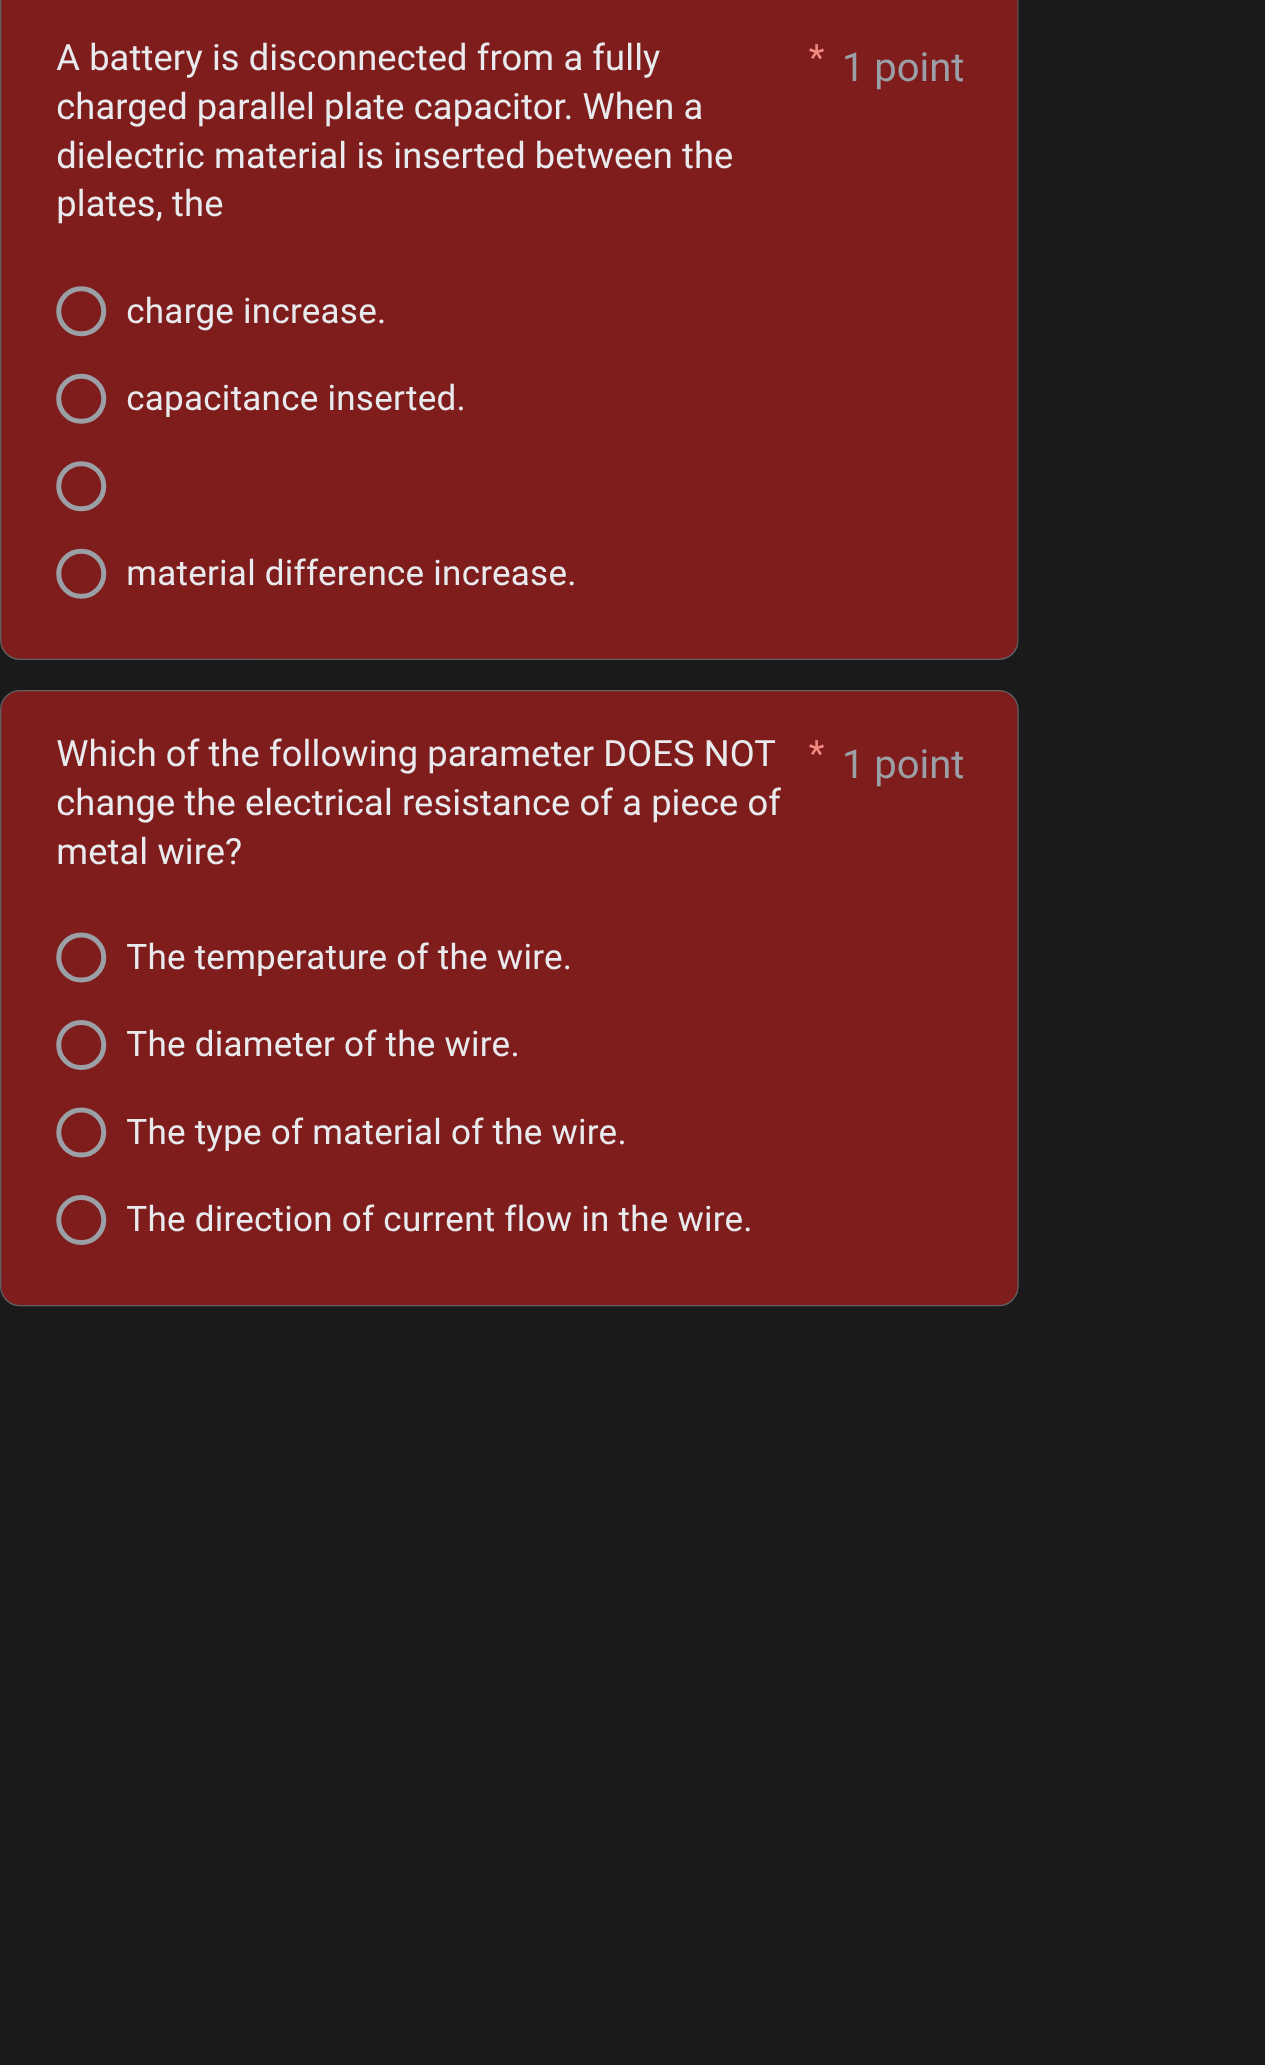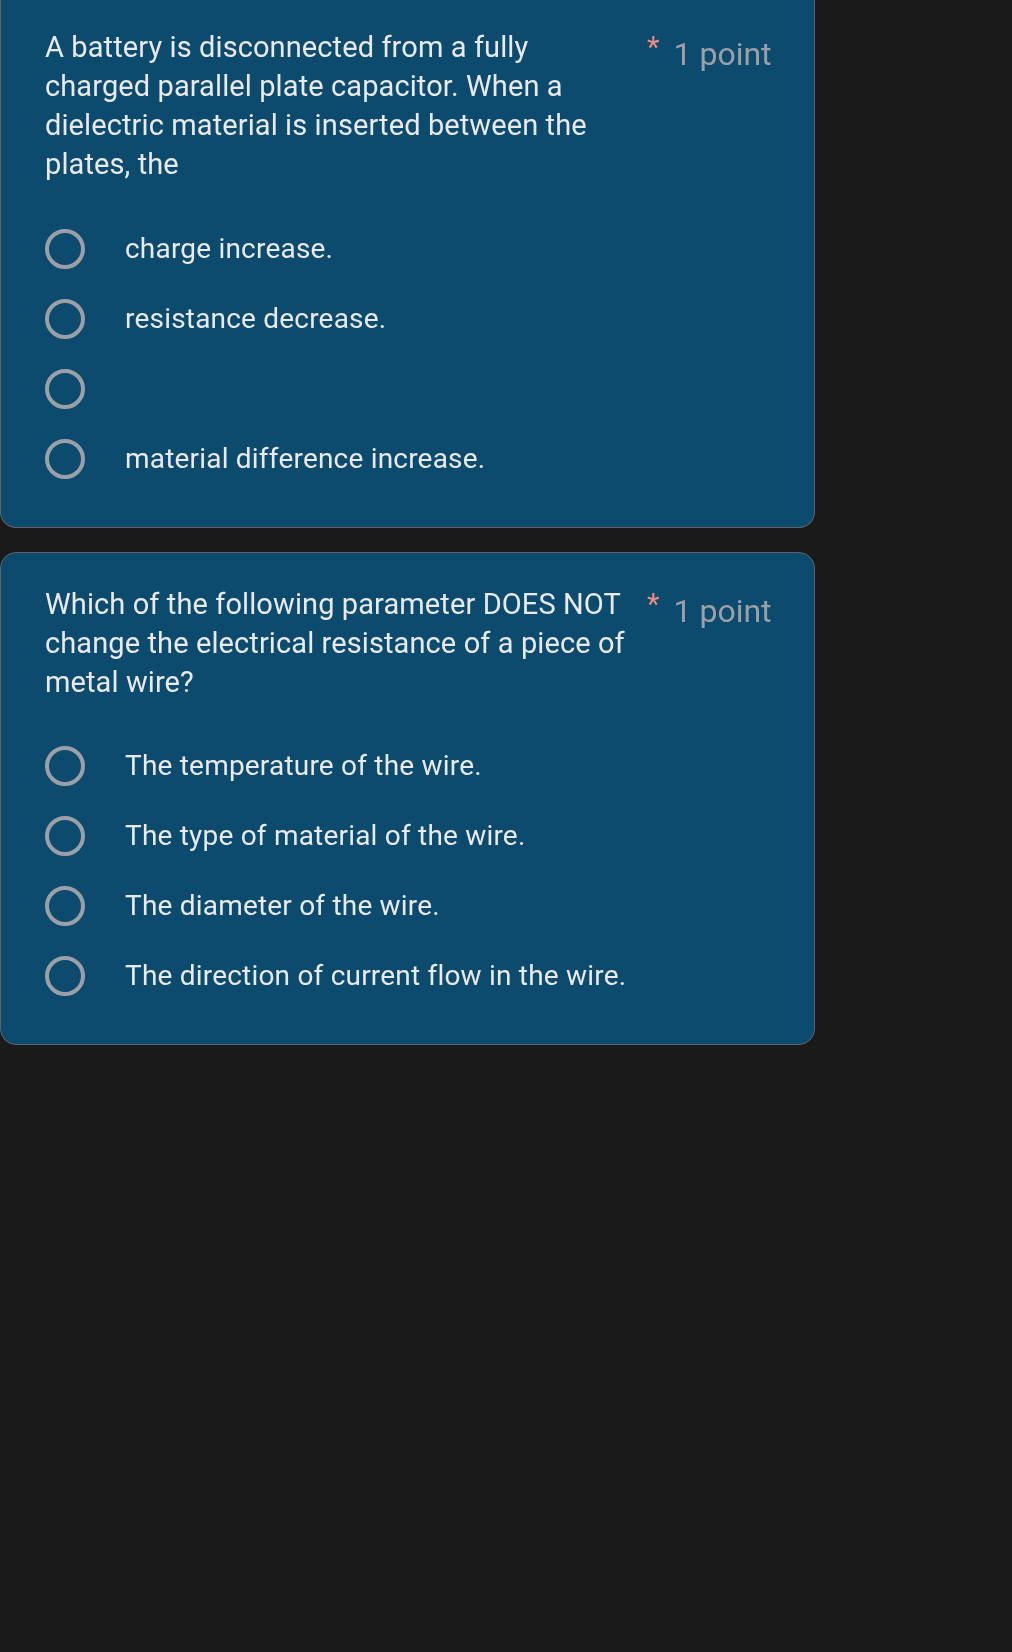--- a/index.html
+++ b/index.html
@@ -7,21 +7,21 @@
       width: 1012px;
       background: #1a1a1a;
       font-family: Roboto, Arial, sans-serif;
       color: #e8eaed;
     }
     .viewport {
       width: 1012px;
       position: relative;
     }
     .card {
-      background: #0c4a6e;
+      background: #7f1d1d;
       border: 1px solid #5f6368;
       border-radius: 16px;
       margin: 0 0 24px 0;
       padding: 32px 40px 48px 44px;
       width: 815px;
       position: relative;
     }
     .card:first-child {
       border-top-left-radius: 0;
       border-top-right-radius: 0;
@@ -60,21 +60,21 @@
       padding-top: 2px;
     }
     .options {
       display: flex;
       flex-direction: column;
       gap: 30px;
     }
     .option {
       display: flex;
       align-items: center;
-      gap: 40px;
+      gap: 16px;
       cursor: pointer;
     }
     .radio {
       width: 40px;
       height: 40px;
       border: 4px solid #9aa0a6;
       border-radius: 50%;
       flex-shrink: 0;
       background: transparent;
     }
@@ -102,21 +102,21 @@
       <div class="required">*</div>
       <div class="points">1 point</div>
     </div>
     <div class="options">
       <label class="option">
         <span class="radio"></span>
         <span class="option-label">charge increase.</span>
       </label>
       <label class="option">
         <span class="radio"></span>
-        <span class="option-label">resistance decrease.</span>
+        <span class="option-label">capacitance inserted.</span>
       </label>
       <label class="option">
         <span class="radio"></span>
       </label>
       <label class="option">
         <span class="radio"></span>
         <span class="option-label">material difference increase.</span>
       </label>
     </div>
   </div>
@@ -127,25 +127,25 @@
       <div class="required">*</div>
       <div class="points">1 point</div>
     </div>
     <div class="options">
       <label class="option">
         <span class="radio"></span>
         <span class="option-label">The temperature of the wire.</span>
       </label>
       <label class="option">
         <span class="radio"></span>
-        <span class="option-label">The type of material of the wire.</span>
+        <span class="option-label">The diameter of the wire.</span>
       </label>
       <label class="option">
         <span class="radio"></span>
-        <span class="option-label">The diameter of the wire.</span>
+        <span class="option-label">The type of material of the wire.</span>
       </label>
       <label class="option">
         <span class="radio"></span>
         <span class="option-label">The direction of current flow in the wire.</span>
       </label>
     </div>
   </div>
 
   <div class="scrollbar-thumb" style="top:1168px; height:200px;"></div>
 </div>

